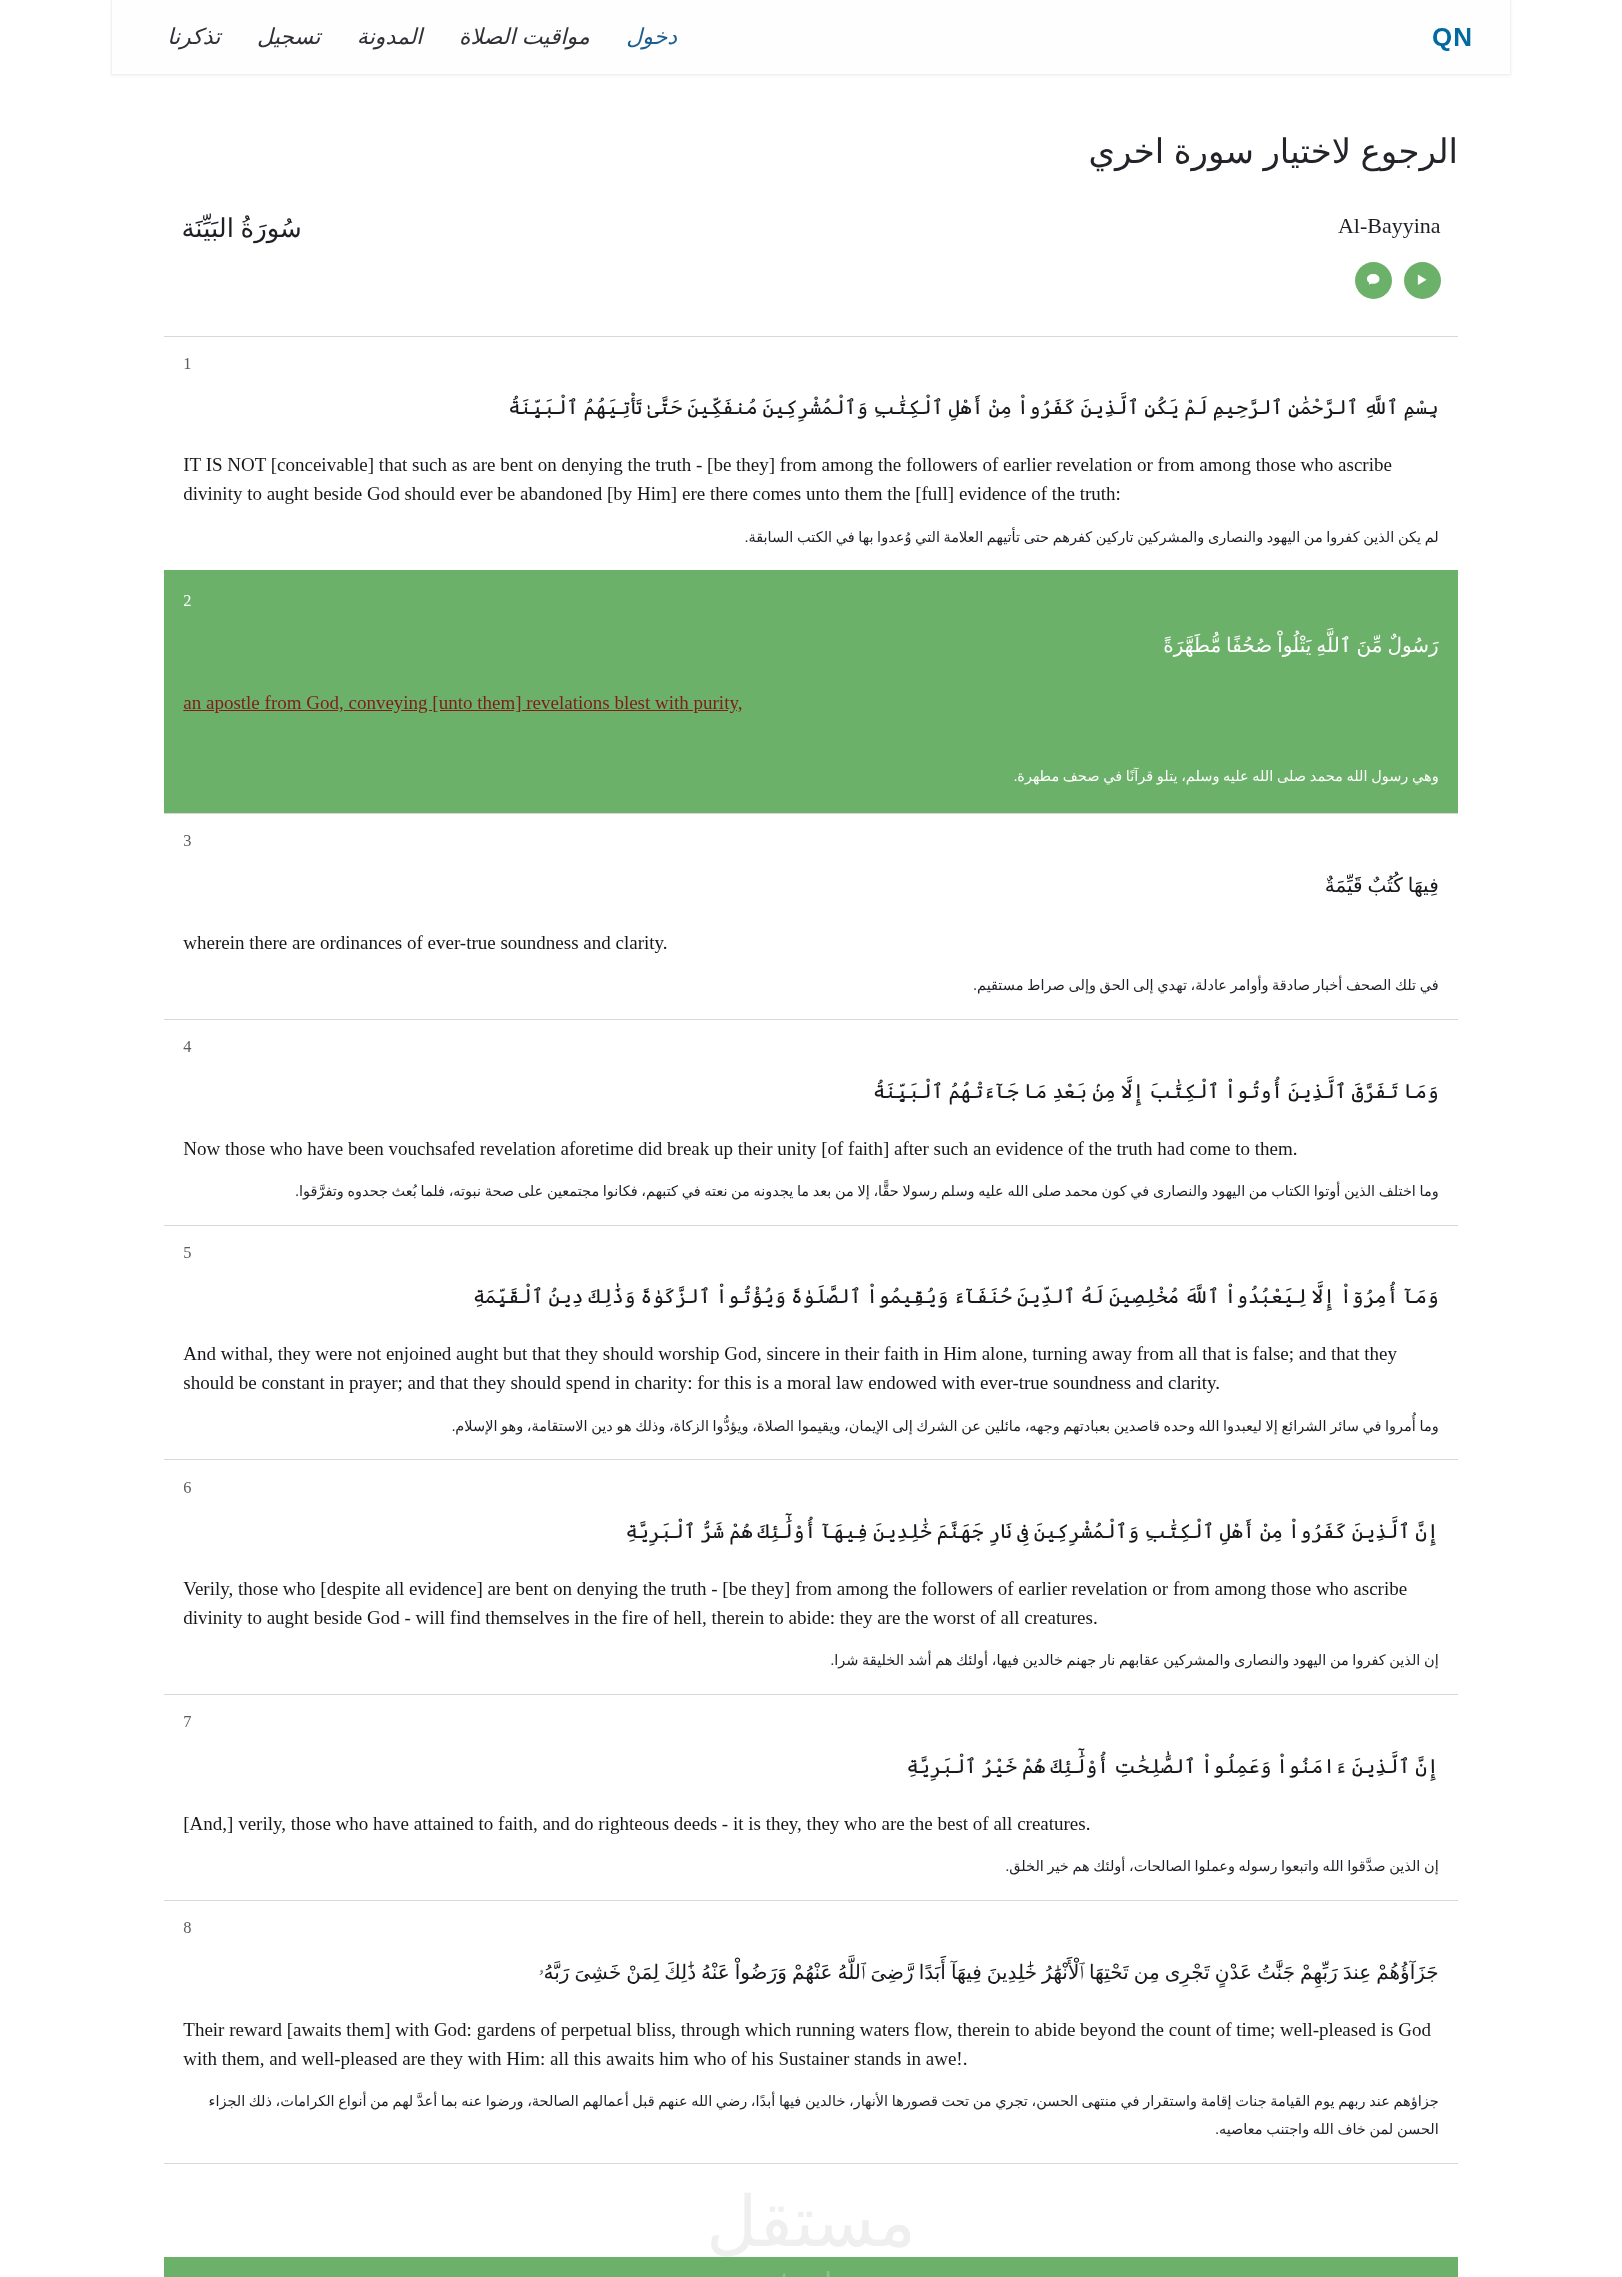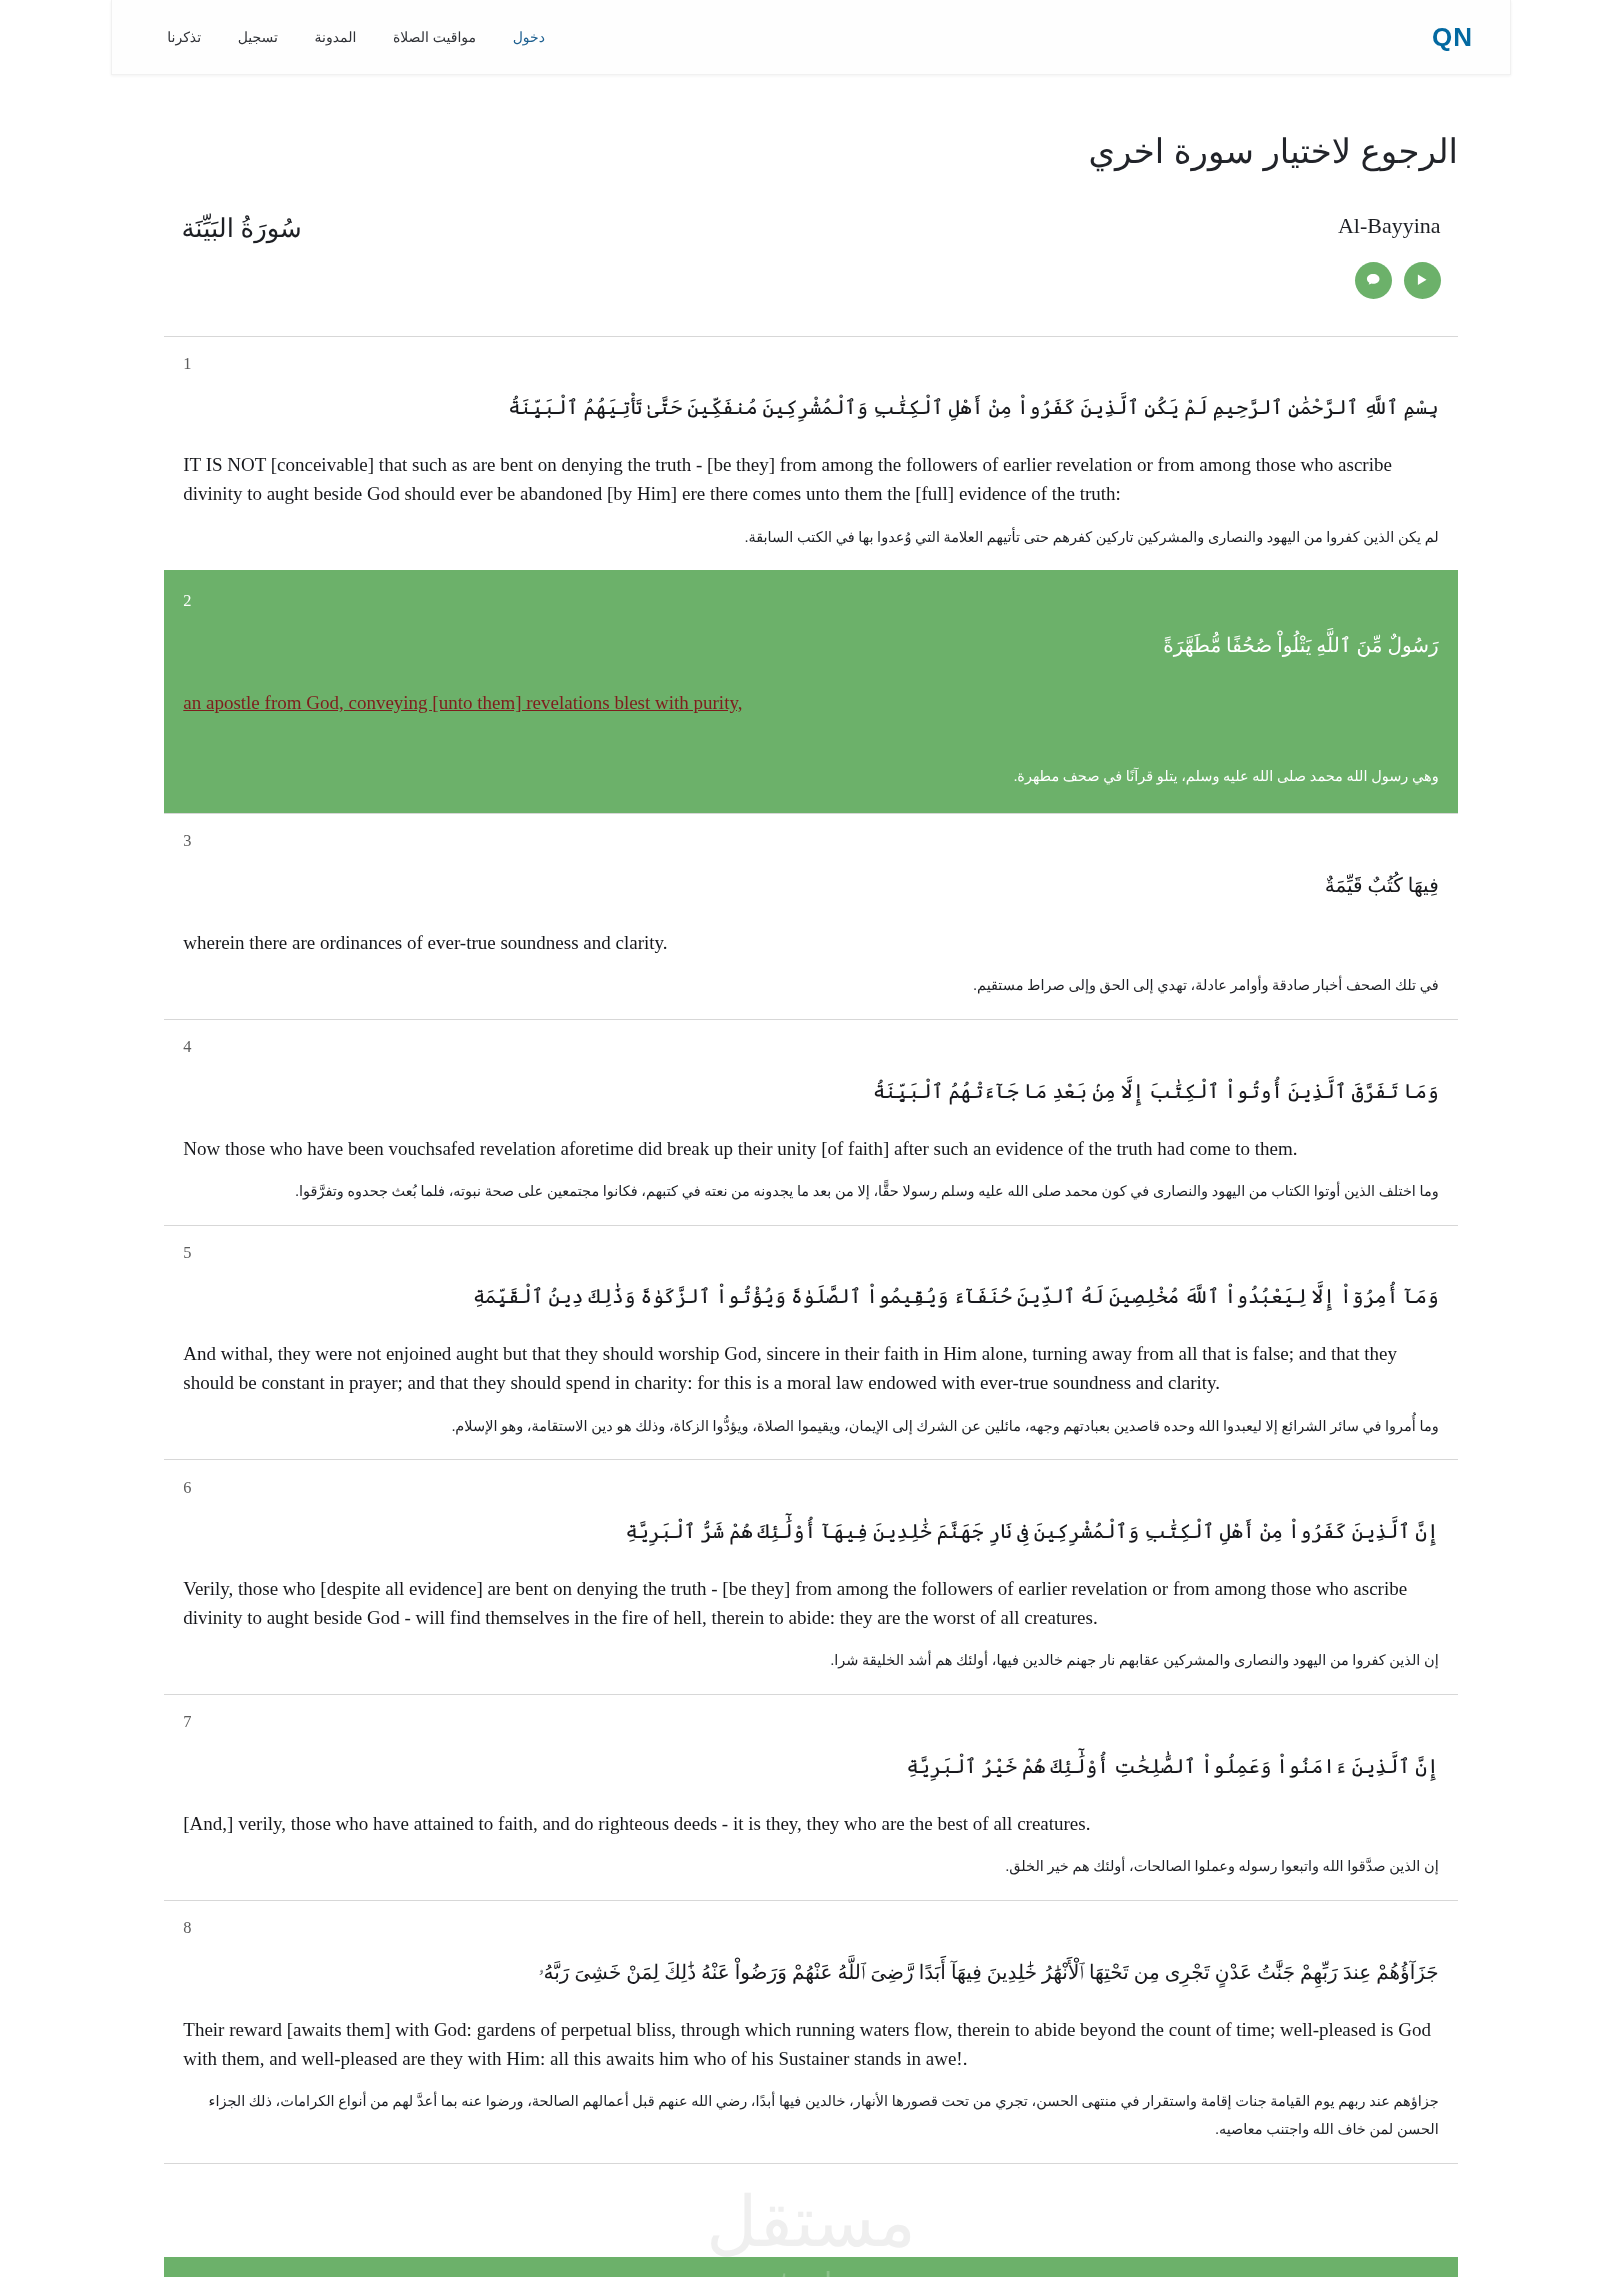--- a/index.html
+++ b/index.html
@@ -40,25 +40,26 @@
     user-select: none;
   }
   .nav-links {
     display: flex;
     align-items: center;
     flex-direction: row;
     gap: 0;
   }
   .nav-links a {
     font-family: "Liberation Sans", sans-serif;
-    font-size: 14px;
+    font-size: 22px;
     color: #2f3136;
     text-decoration: none;
     padding: 0 18.3px;
     white-space: nowrap;
+    font-style: italic;
   }
   .nav-links a.login-link { color: #1b5e8f; }
 
   
   .container {
     width: 1294px;
     margin: 0 auto;
     padding-top: 56px;
   }
   .page-title {

